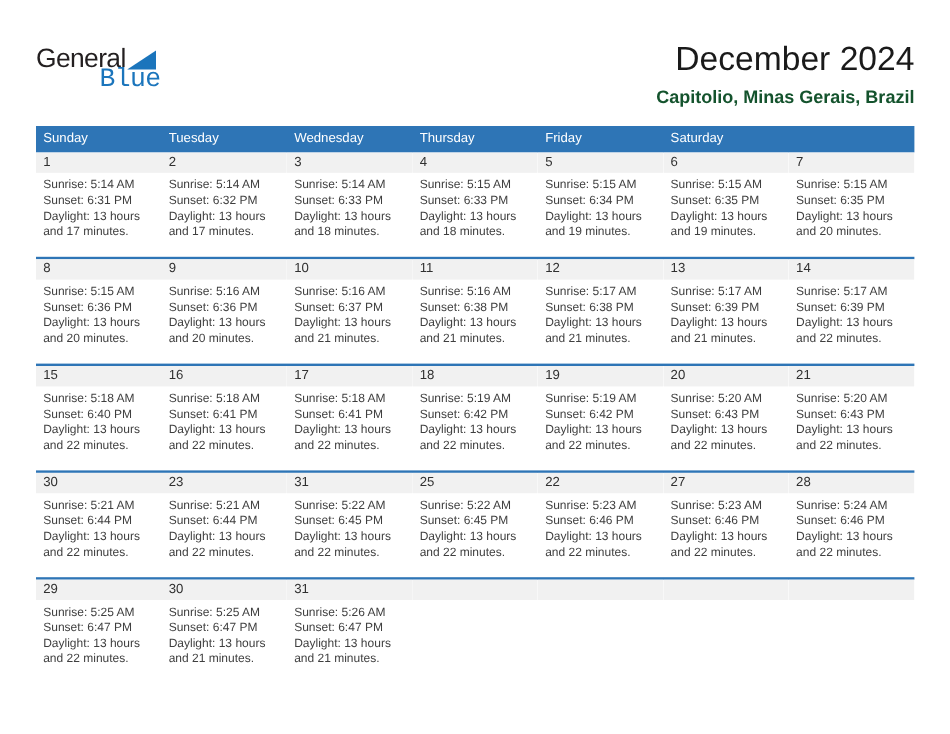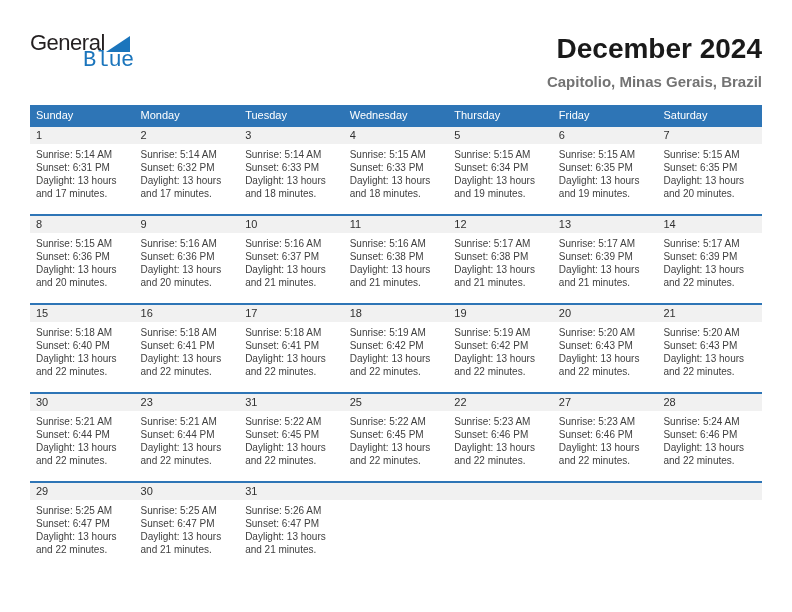--- a/index.html
+++ b/index.html
@@ -12,42 +12,42 @@
   *{margin:0;padding:0;box-sizing:border-box;}
   html,body{background:#ffffff;}
   body{font-family:"Liberation Sans", sans-serif;}
   .page{
     position:relative;
     width:792px;height:612px;
     background:#ffffff;
     overflow:hidden;
   }
   
-  .logo{position:absolute;left:30px;top:32px;line-height:1;}
+  .logo{position:absolute;left:30px;top:38px;line-height:1;}
   .logo-top{display:flex;align-items:flex-end;}
   .logo-general{
     font-size:22px;letter-spacing:-0.5px;color:#231F20;font-weight:400;
   }
   .logo-triangle{
     width:0;height:0;margin-left:1px;margin-bottom:2px;
     border-left:24px solid transparent;
     border-bottom:16px solid var(--logo-blue);
   }
   .logo-blue{
     font-size:22px;letter-spacing:-0.5px;color:var(--logo-blue);
     margin-left:53px;margin-top:-4px;font-weight:400;font-family:Liberation Mono, monospace;
   }
   
   .title{
     position:absolute;right:30px;top:33px;
-    font-size:28px;color:#1a1a1a;font-weight:700;
+    font-size:28px;color:#1a1a1a;font-weight:400;
   }
   .subtitle{
     position:absolute;right:30px;top:73px;
-    font-size:15px;color:#737373;font-weight:700;
+    font-size:15px;color:#14532d;font-weight:700;
   }
   
   .calendar{
     position:absolute;left:30px;top:105px;width:732px;
   }
   .dow-row{
     display:grid;grid-template-columns:repeat(7,1fr);
     background:var(--accent);height:20px;
   }
   .dow-cell{
@@ -83,21 +83,20 @@
     </div>
     <div class="logo-blue">Blue</div>
   </div>
 
   <div class="title">December 2024</div>
   <div class="subtitle">Capitolio, Minas Gerais, Brazil</div>
 
   <div class="calendar">
     <div class="dow-row">
       <div class="dow-cell">Sunday</div>
-      <div class="dow-cell">Monday</div>
       <div class="dow-cell">Tuesday</div>
       <div class="dow-cell">Wednesday</div>
       <div class="dow-cell">Thursday</div>
       <div class="dow-cell">Friday</div>
       <div class="dow-cell">Saturday</div>
     </div>
     <div id="weeks-container">
         <div class="week">
           <div class="day-cell">
             <div class="day-num">1</div>

